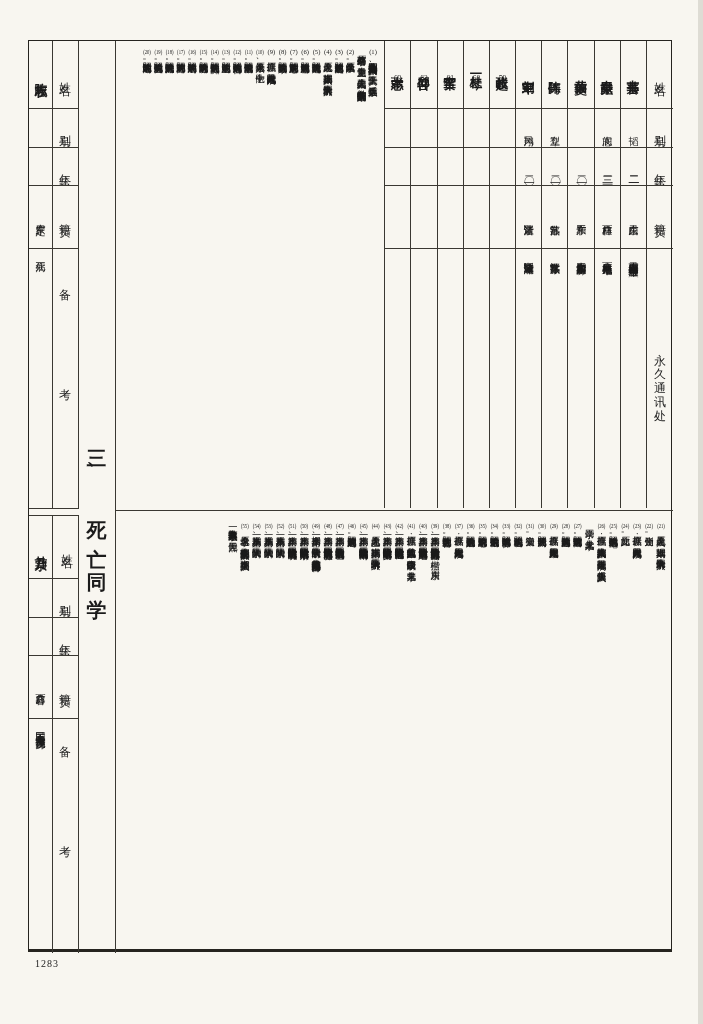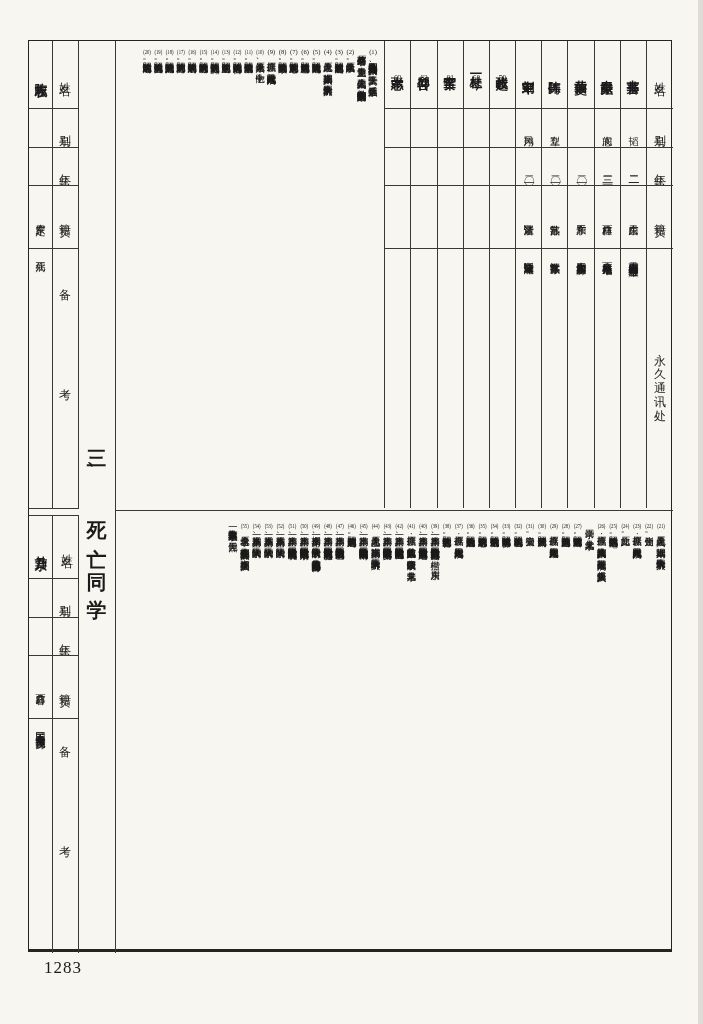--- a/index.html
+++ b/index.html
@@ -44,21 +44,21 @@
   .rcol .alias{font-size:10px;}
   .rcol .origin{font-size:10px;}
   .ref{text-combine-upright:all;font-size:7.5px;margin-top:6px;font-weight:400;}
   .hdr-right{position:absolute;left:617px;top:0;width:27px;height:467px;display:flex;flex-direction:column;border-left:1px solid #3a3832;box-sizing:border-box;}
   .hdr-right .cell{line-height:26px;}
   .lbl-addr{font-size:12px;letter-spacing:14px;}
   
   .split-left-a{position:absolute;left:0;top:467px;width:50px;height:1px;background:#3a3832;}
   .split-left-b{position:absolute;left:0;top:474px;width:50px;height:1px;background:#3a3832;}
   .split-right{position:absolute;left:87px;top:469px;width:557px;height:1px;background:#3a3832;}
-  .page-num{position:absolute;left:44px;top:958px;font-size:17px;letter-spacing:1px;font-family:"Liberation Serif","DejaVu Serif",serif;}
+  .page-num{position:absolute;left:35px;top:958px;font-size:10px;letter-spacing:1px;font-family:"Liberation Serif","DejaVu Serif",serif;}
 </style>
 </head>
 <body>
 
 <div class="screen">
   <div class="scan-edge-right"></div>
 
   <div class="frame">
 
     <div class="col-left-rec">

